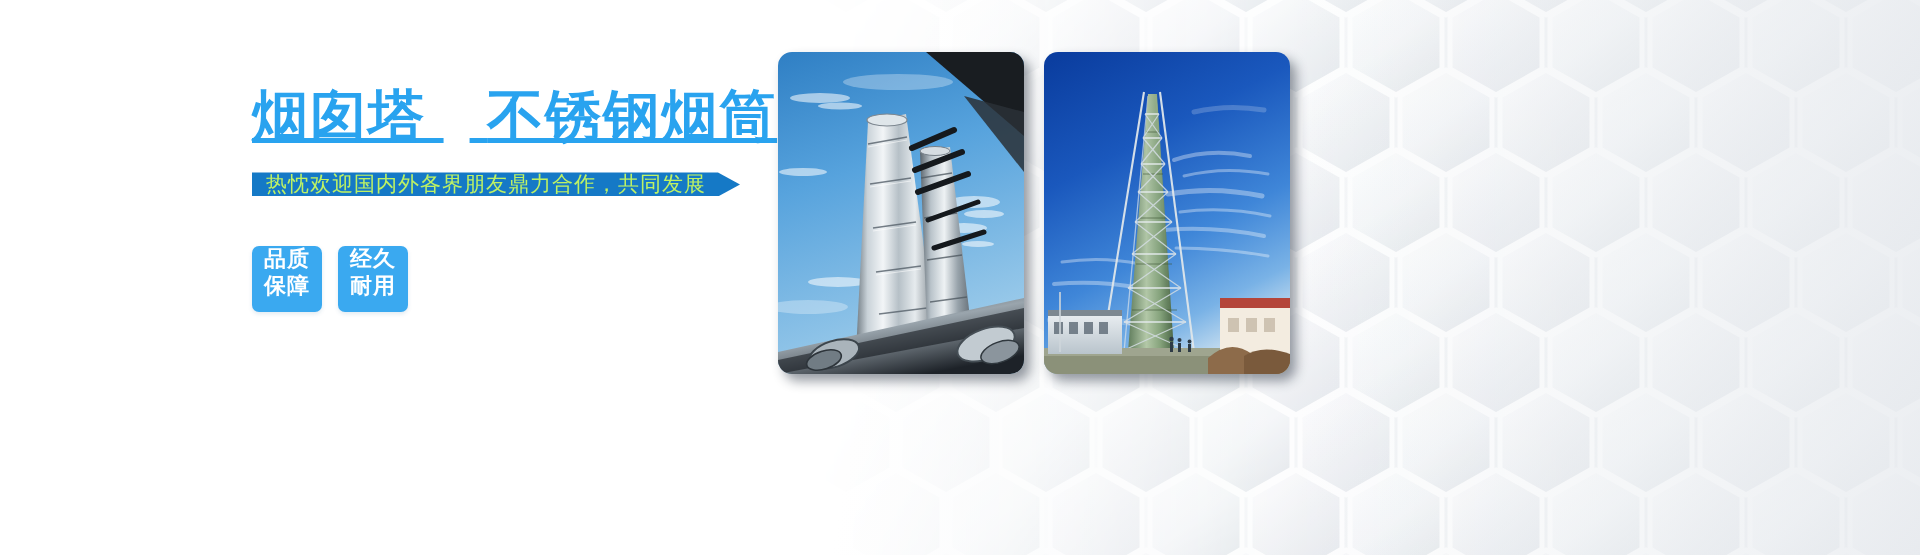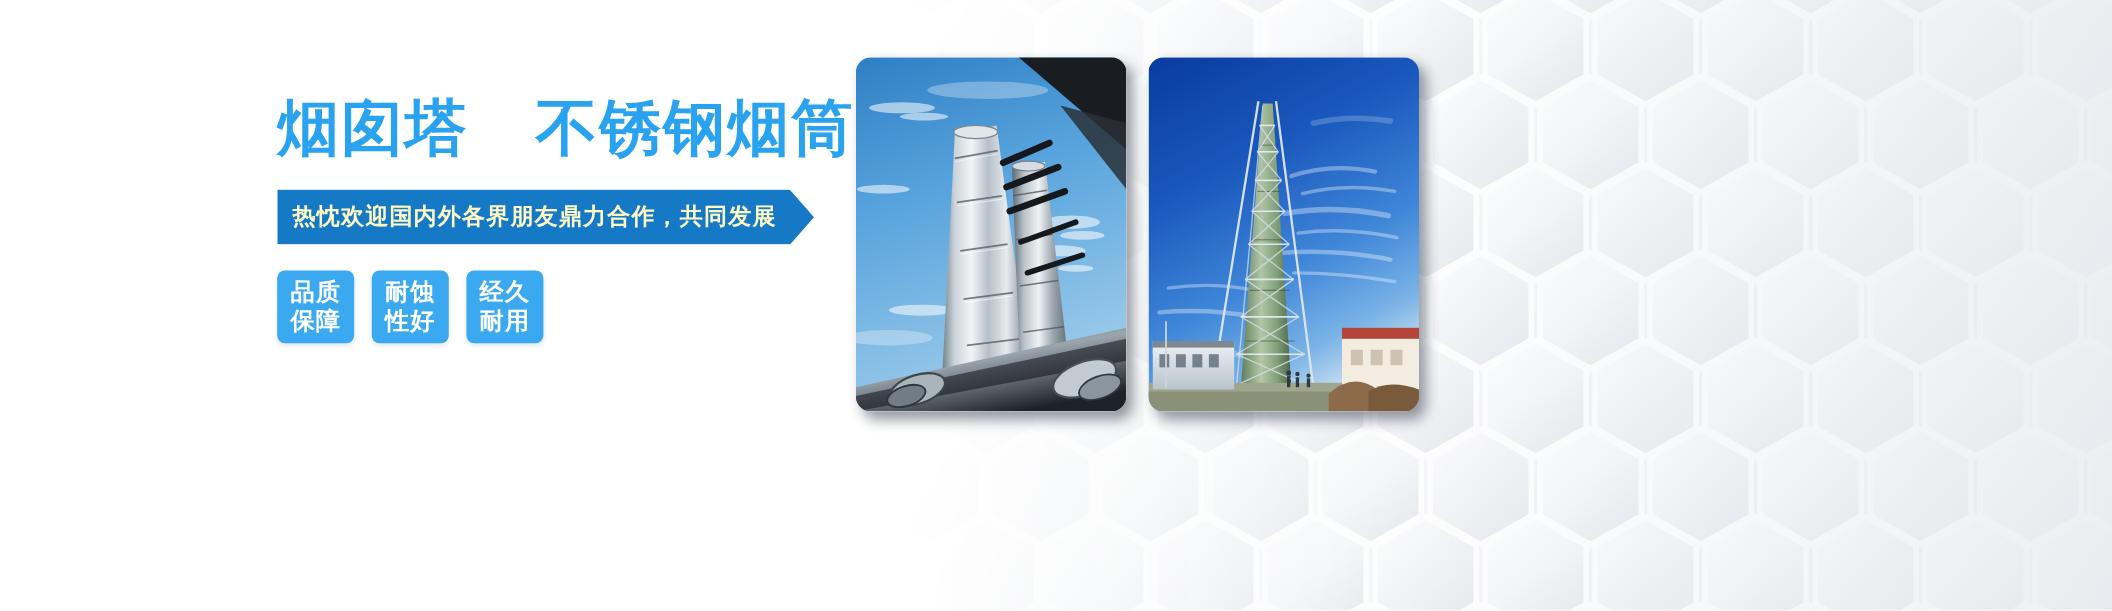--- a/index.html
+++ b/index.html
@@ -39,48 +39,49 @@
   .copy { position:absolute; left:252px; top:86px; width:560px; }
 
   .headline {
     color:#29a3ef;
     font-size:56px;
     line-height:1.08;
     font-weight:700;
     letter-spacing:2px;
     white-space:nowrap;
     text-shadow:0 1px 0 rgba(255,255,255,.6);
+    text-decoration:underline;
   }
   .headline .gap { display:inline-block; width:26px; }
 
   
   .ribbon-wrap { position:relative; margin-top:26px; height:42px; }
   .ribbon {
     position:relative;
     display:inline-flex; align-items:center;
-    height:50px;
+    height:24px;
     padding:0 34px 0 14px;
     background:#1579c6;
-    color:#fef9c3;
+    color:#bef264;
     font-size:21px;
-    font-weight:700;
+    font-weight:400;
     letter-spacing:1px;
     white-space:nowrap;
     clip-path:polygon(0 0, calc(100% - 22px) 0, 100% 50%, calc(100% - 22px) 100%, 0 100%);
   }
 
   
   .badges { display:flex; gap:16px; margin-top:32px; }
   .badge {
     width:70px; height:66px;
     background:#3aa9f0;
     border-radius:7px;
     color:#ffffff;
     display:flex; flex-direction:column;
-    align-items:center; justify-content:center;
+    align-items:center; 
     font-size:22px; font-weight:700;
     line-height:1.22;
     letter-spacing:1px;
     box-shadow:0 2px 4px rgba(20,90,150,.13);
   }
   .badge span { display:block; }
 
   
   .photo {
     position:absolute;
@@ -260,24 +261,20 @@
     </div>
 
     <div class="ribbon-wrap">
       <div class="ribbon">热忱欢迎国内外各界朋友鼎力合作，共同发展</div>
     </div>
 
     <div class="badges">
       <div class="badge">
         <span>品质</span>
         <span>保障</span>
-      </div>
-      <div class="badge">
-        <span>耐蚀</span>
-        <span>性好</span>
       </div>
       <div class="badge">
         <span>经久</span>
         <span>耐用</span>
       </div>
     </div>
   </div>
 
   <div class="photo" id="photo-1">
     <svg viewBox="0 0 246 322" preserveAspectRatio="xMidYMid slice" xmlns="http://www.w3.org/2000/svg">

